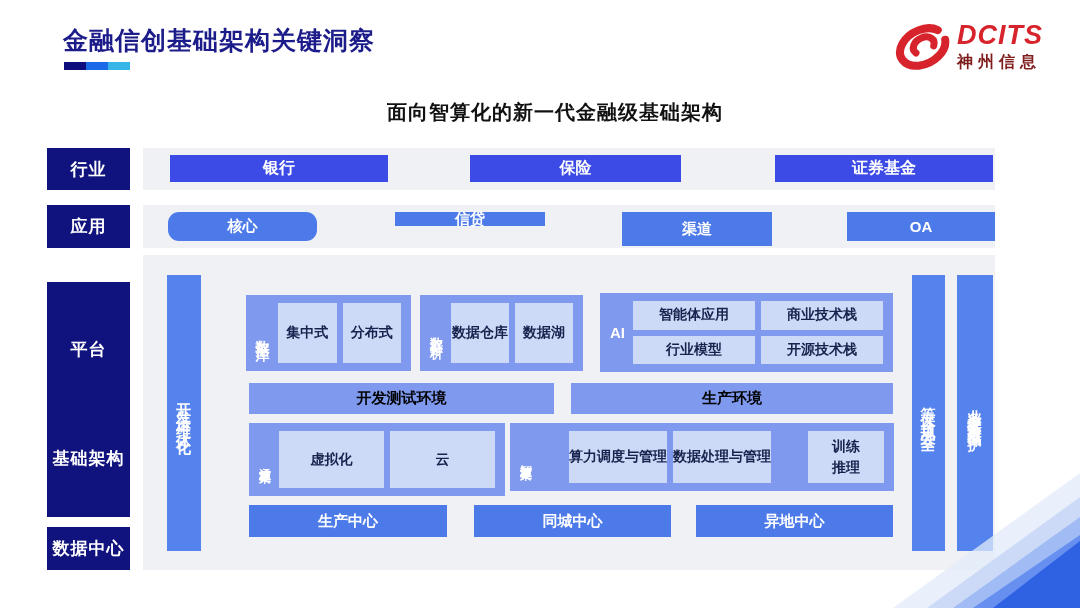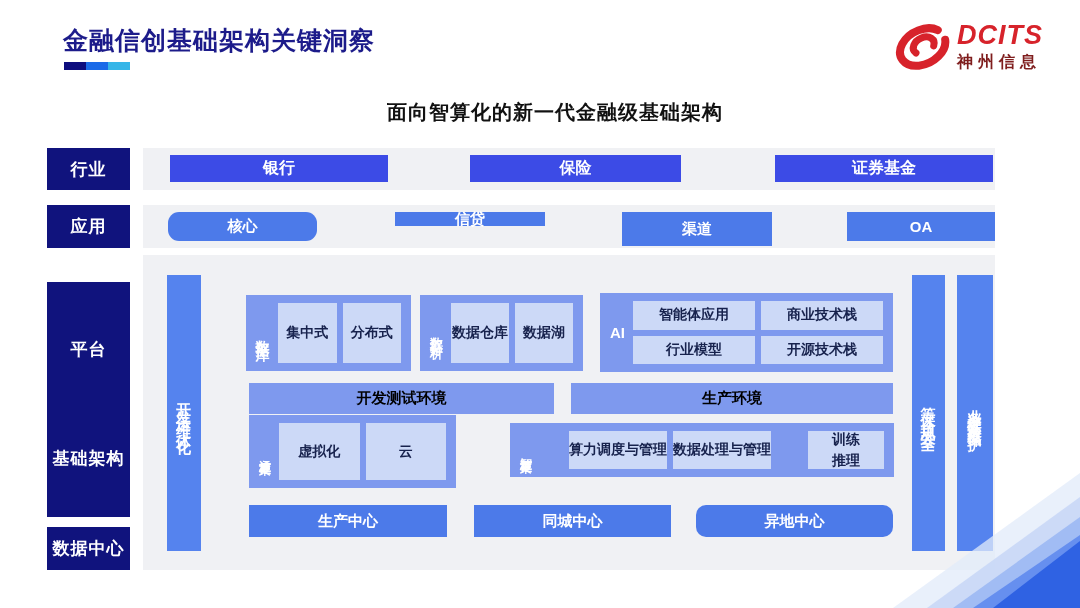--- a/index.html
+++ b/index.html
@@ -165,41 +165,41 @@
         <div class="inner-box">智能体应用</div>
         <div class="inner-box">商业技术栈</div>
         <div class="inner-box">行业模型</div>
         <div class="inner-box">开源技术栈</div>
       </div>
     </div>
 
     <div class="env-bar" style="left:106px; top:128px; width:305px; height:31px;">开发测试环境</div>
     <div class="env-bar" style="left:428px; top:128px; width:322px; height:31px;">生产环境</div>
 
-    <div class="group" style="left:106px; top:160px; width:207px; height:73px;">
+    <div class="group" style="left:106px; top:168px; width:256px; height:73px;">
       <span class="group-label v-text-tight" style="font-size:12px; letter-spacing:1px;">通算框架</span>
       <div class="group-col">
         <div class="inner-box">虚拟化</div>
         <div class="inner-box">云</div>
       </div>
     </div>
 
-    <div class="group" style="left:367px; top:168px; width:384px; height:54px;gap:37px;">
+    <div class="group" style="left:367px; top:168px; width:384px; height:68px;gap:37px;">
       <span class="group-label v-text-tight" style="font-size:12px; letter-spacing:1px;">智算框架</span>
       <div class="group-col">
         <div class="inner-box">算力调度与管理</div>
         <div class="inner-box">数据处理与管理</div>
       </div>
       <div class="side-box">训练
 推理</div>
     </div>
 
     <div class="btn btn-mid" style="left:106px; top:250px; width:198px; height:32px;">生产中心</div>
     <div class="btn btn-mid" style="left:331px; top:250px; width:197px; height:32px;">同城中心</div>
-    <div class="btn btn-mid" style="left:553px; top:250px; width:197px; height:32px;border-radius:10px;">异地中心</div>
+    <div class="btn btn-mid" style="left:553px; top:250px; width:197px; height:32px;">异地中心</div>
 
     <div class="vbar" style="left:769px; top:20px; width:33px; height:276px;">
       <span class="v-text">等保合规安全</span>
     </div>
     <div class="vbar" style="left:814px; top:20px; width:36px; height:276px;">
       <span class="v-text" style="letter-spacing:3px; font-size:14px;">业务连续性及数据保护</span>
     </div>
   </div>
 
   <div class="deco deco0"></div>

